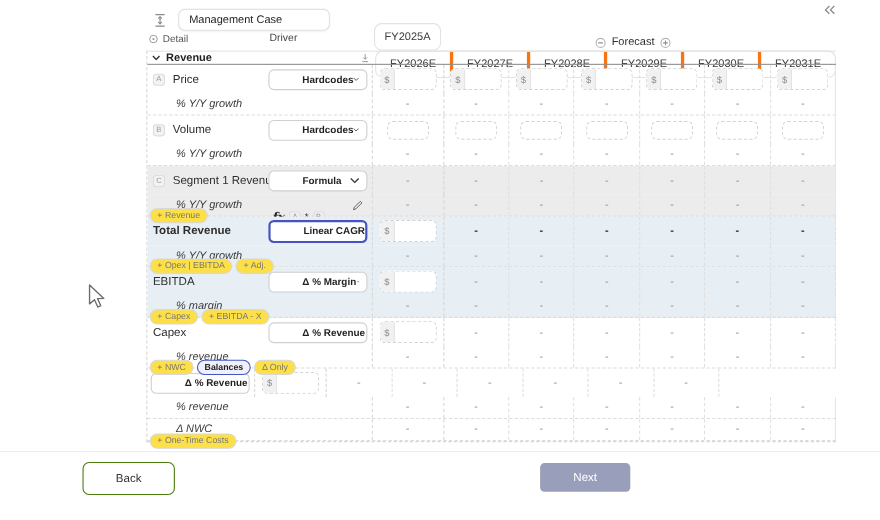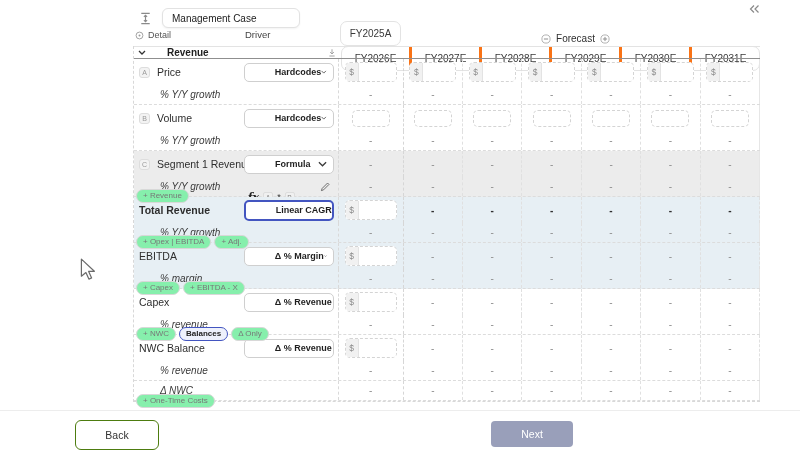--- a/index.html
+++ b/index.html
@@ -26,21 +26,21 @@
   .grp-fcst { left:65px; width:345px; }
   .collapse-cols { position:absolute; right:0; top:4px; background:none; border:none; cursor:pointer; }
   .col-boxes { position:absolute; left:0; top:21px; width:100%; height:25px; display:flex;flex-direction:column; }
   .box { border:1px solid #e3e3e3; border-radius:7px; background:#fff; height:25px; }
   .hist-box { width:61px; margin:0 2px; text-align:center; line-height:23px; font-size:10px; color:#3a3a3a; }
   .fcst-box { margin-left:3px; flex:1; display:flex; }
   .fcol { flex:1; text-align:center; line-height:23px; font-size:10px; color:#3a3a3a; border-left:3px solid #f97316; }
   .fcol:first-child { border-left:none; }
   
   .grid { position:relative; border-left:1px dashed #d8d8d8; border-bottom:1px dashed #d8d8d8; }
-  .sec-row { height:13px; display:flex; align-items:center; gap:21px; padding-left:4px;
+  .sec-row { height:13px; display:flex; align-items:center; gap:5px; padding-left:4px;
     border-top:1px solid #e3e3e3; border-bottom:1px solid #8f8f8f; font-weight:700; font-size:10px; color:#1f1f1f; position:relative; }
   .sec-chev { background:none; border:none; cursor:pointer; display:flex; align-items:center; }
   .dl-btn { position:absolute; left:192px; top:0; background:none; border:none; cursor:pointer; }
   .row { display:flex; position:relative; }
   .row.main { height:26px; }
   .row.sub  { height:20px; border-bottom:1px dashed #dcdcdc; }
   .band-gray { background:var(--band-gray,#ececec); }
   .band-blue { background:var(--band-blue,#e7eff4); }
   .c-label { width:107px; display:flex; align-items:center; gap:7px; padding-left:5px; }
   .sub .c-label { padding-left:26px; }
@@ -64,21 +64,21 @@
   .c-data.first { width:65px; border-right:1px dashed #d6d6d6; }
   .c-data:last-child { border-right:1px solid #e6e6e6; }
   .money { display:flex; align-items:center; height:20px; border:1px dashed #d4d4d4; border-radius:5px; overflow:hidden; background:#fff; }
   .cur { width:13px; background:#f1f1f1; color:#8a8a8a; font-size:8.5px; text-align:center; line-height:20px; border-right:1px solid #e3e3e3; }
   .money input { width:32px; border:none; outline:none; height:100%; font-size:9px; padding:0 3px; font-family:inherit; }
   .first .money input { width:37px; }
   .plain { width:38px; height:17px; border:1px dashed #d4d4d4; border-radius:5px; outline:none; background:#fff; font-size:9px; padding:0 4px; font-family:inherit; }
   .dash { font-size:10px; color:var(--dash,#8f8f8f); }
   .dash.bold { color:var(--dash-bold,#2f2f2f); font-weight:700; }
   .tags { position:absolute; top:-8px; left:2px; z-index:5; display:flex; gap:3px; }
-  .tag { font-size:8px; color:#777; background:#86efac; border:1px solid #d8d8d8; border-radius:7px; padding:1px 6px;
+  .tag { font-size:8px; color:#777; background:#fde047; border:1px solid #d8d8d8; border-radius:7px; padding:1px 6px;
     white-space:nowrap; cursor:pointer; font-family:inherit; line-height:10px; }
   .tag.sel { border-color:var(--accent-blue,#4355c0); background:var(--tag-selected-bg,#eef1fc); color:#222; font-weight:700; }
   .bottom-tags { position:absolute; bottom:-7px; left:2px; z-index:5; display:flex; gap:3px; }
   
   .page-divider { position:absolute; left:0; top:410px; width:800px; border-top:1px solid #ededed; }
   .back-btn { position:absolute; left:75px; top:420px; width:84px; height:30px; background:#fff; border:1px solid #4d7c0f;
     border-radius:6px; font-size:10.5px; color:#333; cursor:pointer; font-family:inherit; }
   .next-btn { position:absolute; left:491px; top:421px; width:82px; height:26px; background:var(--next-button,#999fba);
     border:none; border-radius:4px; font-size:10.5px; color:#fff; cursor:pointer; font-family:inherit; }
   .cursor { position:absolute; left:80px; top:258px; z-index:50; pointer-events:none; }
@@ -597,23 +597,20 @@
             <span class="dash">-</span>
           </div>
           <div class="c-data">
             <span class="dash">-</span>
           </div>
           <div class="c-data">
             <span class="dash">-</span>
           </div>
         </div>
         <div class="row main">
-          <div class="c-label">
-            <span class="rlab">NWC Balance</span>
-          </div>
           <div class="c-driver">
             <div class="dd">
               <span class="dd-t">Δ % Revenue</span>
               <svg class="chev" width="9" height="6" viewBox="0 0 10 6" fill="none" stroke="#3a3a3a" stroke-width="1.4">
                 <polyline points="1,1 5,5 9,1"></polyline>
               </svg>
             </div>
           </div>
           <div class="c-data first">
             <span class="money">

